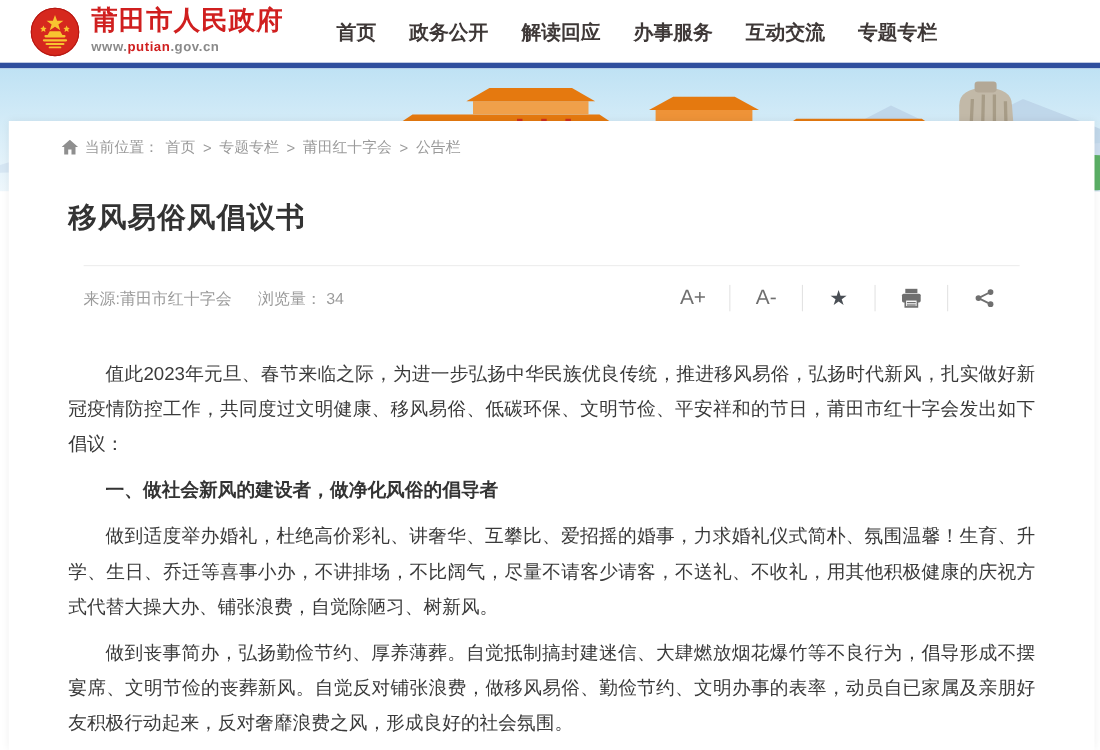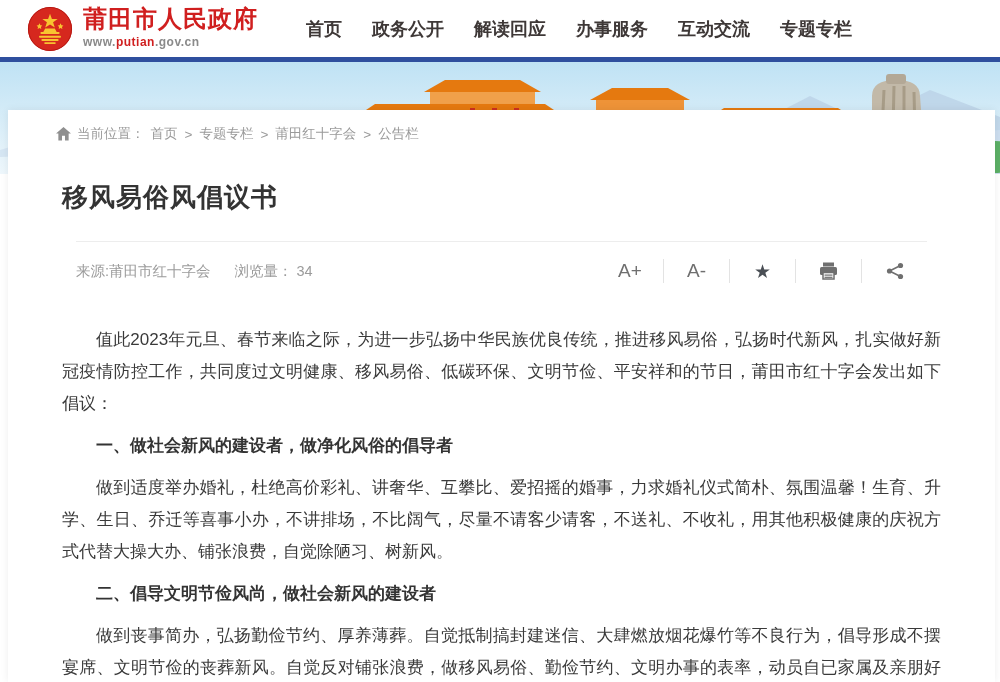--- a/index.html
+++ b/index.html
@@ -215,18 +215,17 @@
             <path d="M3.5,9 L14.5,3.5 M3.5,9 L14.5,14.5" stroke="#6f6f6f" stroke-width="1.6" fill="none"></path>
           </svg>
         </span>
       </div>
     </div>
 
     <div class="article-body">
       <p class="para">值此2023年元旦、春节来临之际，为进一步弘扬中华民族优良传统，推进移风易俗，弘扬时代新风，扎实做好新冠疫情防控工作，共同度过文明健康、移风易俗、低碳环保、文明节俭、平安祥和的节日，莆田市红十字会发出如下倡议：</p>
       <p class="sub-heading">一、做社会新风的建设者，做净化风俗的倡导者</p>
       <p class="para">做到适度举办婚礼，杜绝高价彩礼、讲奢华、互攀比、爱招摇的婚事，力求婚礼仪式简朴、氛围温馨！生育、升学、生日、乔迁等喜事小办，不讲排场，不比阔气，尽量不请客少请客，不送礼、不收礼，用其他积极健康的庆祝方式代替大操大办、铺张浪费，自觉除陋习、树新风。</p>
-      <p class="sub-heading">二、倡导文明节俭风尚，做社会新风的建设者</p>
       <p class="para">做到丧事简办，弘扬勤俭节约、厚养薄葬。自觉抵制搞封建迷信、大肆燃放烟花爆竹等不良行为，倡导形成不摆宴席、文明节俭的丧葬新风。自觉反对铺张浪费，做移风易俗、勤俭节约、文明办事的表率，动员自已家属及亲朋好友积极行动起来，反对奢靡浪费之风，形成良好的社会氛围。</p>
 
     </div>
   </div>
 </div>
 
 </body></html>

